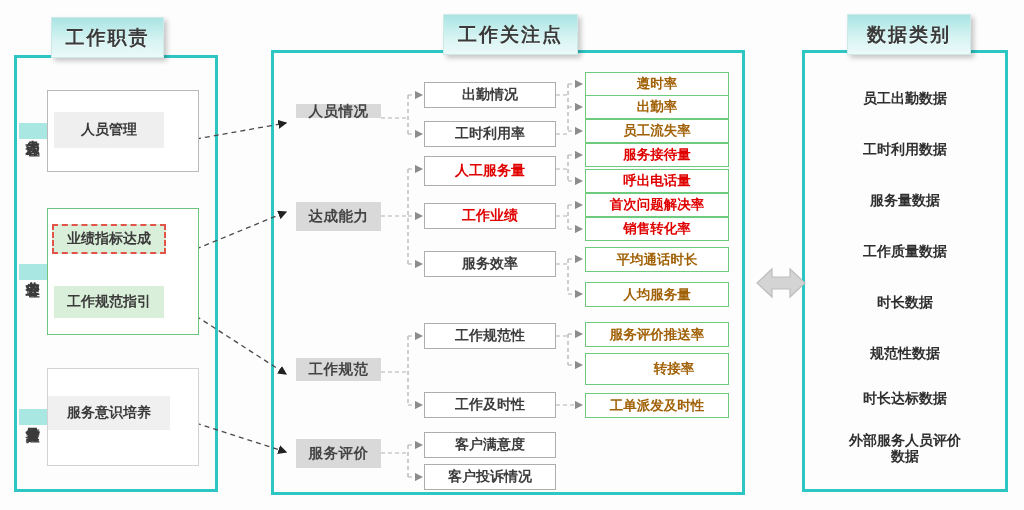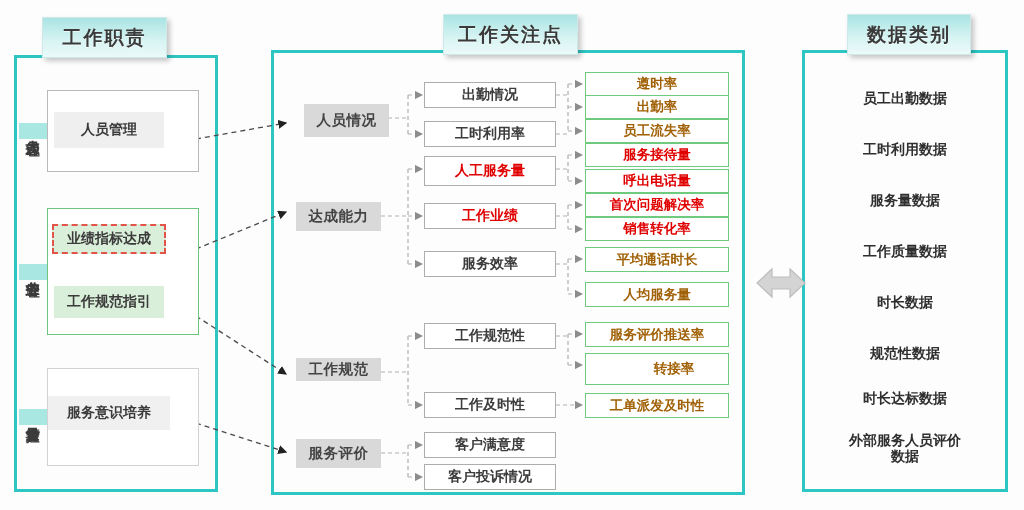--- a/index.html
+++ b/index.html
@@ -24,21 +24,21 @@
     background:linear-gradient(180deg,#a9e4e3 0%,#bfeceb 28%,#d8f4f3 60%,#eafaf9 100%);
     border:1px solid #cfe9e8;
     box-shadow:3px 3px 5px rgba(0,0,0,.22);
     color:#3a3a3a;
     font-weight:bold;
     font-size:19px;
     letter-spacing:2px;
     display:flex;align-items:center;justify-content:center;
     text-shadow:0 1px 0 rgba(255,255,255,.6);
   }
-  #chip-left{left:42px;top:17px;width:125px;height:41px;}
+  #chip-left{left:51px;top:17px;width:113px;height:41px;}
   #chip-mid{left:443px;top:14px;width:135px;height:41px;}
   #chip-right{left:847px;top:14px;width:124px;height:41px;}
 
   
   .lgroup{position:absolute;box-sizing:border-box;}
   .lgroup .outer{position:absolute;left:28px;top:0;right:0;bottom:0;box-sizing:border-box;}
   .vlabel{
     position:absolute;left:0;top:50%;transform:translateY(-50%);
     width:28px;
     background:#a8e7e2;
@@ -203,21 +203,21 @@
     <div class="inner-node">服务意识培养</div>
   </div>
 
   <div class="lgroup" id="lg2">
     <div class="outer"></div>
     <div class="vlabel">业务管理</div>
     <div class="inner-node n1">业绩指标达成</div>
     <div class="inner-node n2">工作规范指引</div>
   </div>
 
-  <div class="l1" style="left:304px;top:104px;width:85px;height:33px;">人员情况</div>
+  <div class="l1" style="left:296px;top:104px;width:85px;height:14px;">人员情况</div>
   <div class="l1" style="left:296px;top:202px;width:85px;height:29px;">达成能力</div>
   <div class="l1" style="left:296px;top:358px;width:85px;height:23px;">工作规范</div>
   <div class="l1" style="left:296px;top:439px;width:85px;height:29px;">服务评价</div>
 
   <div class="l2" style="left:424px;top:82px;width:132px;height:26px;">出勤情况</div>
   <div class="l2" style="left:424px;top:121px;width:132px;height:26px;">工时利用率</div>
   <div class="l2 red" style="left:424px;top:156px;width:132px;height:30px;">人工服务量</div>
   <div class="l2 red" style="left:424px;top:203px;width:132px;height:26px;">工作业绩</div>
   <div class="l2" style="left:424px;top:251px;width:132px;height:26px;">服务效率</div>
   <div class="l2" style="left:424px;top:323px;width:132px;height:26px;">工作规范性</div>

